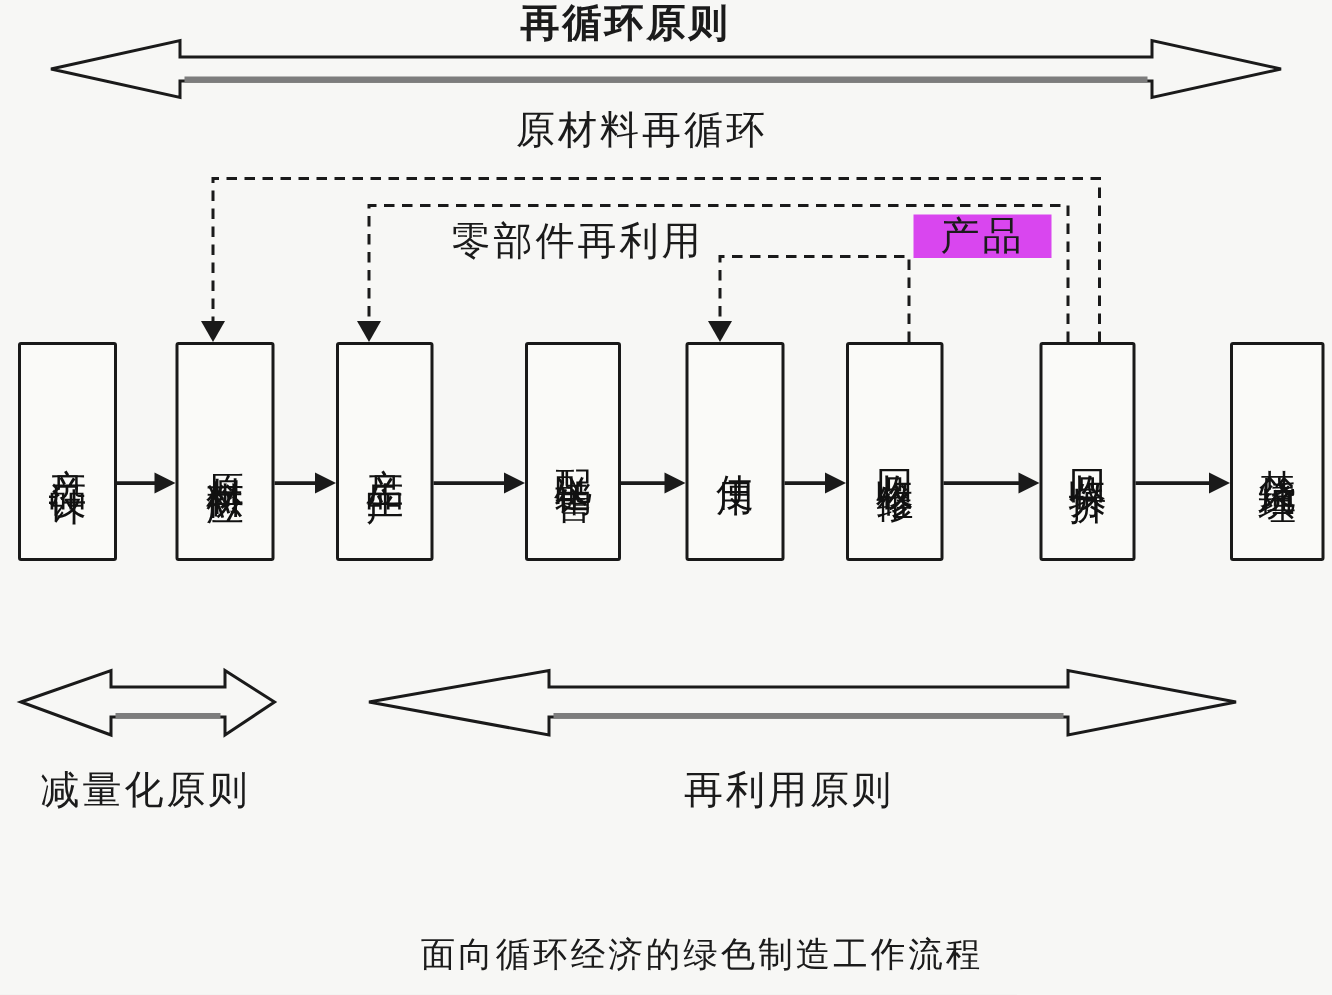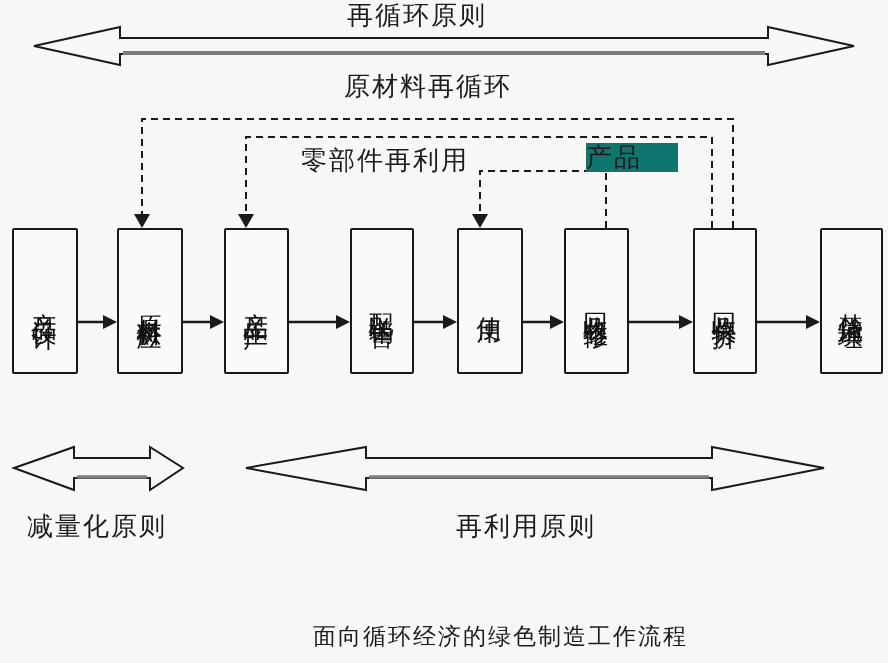--- a/index.html
+++ b/index.html
@@ -28,27 +28,28 @@
     background:#fafaf8;
     border:2px solid #191919;border-radius:2px;
     display:flex;align-items:center;justify-content:center;
     box-sizing:border-box;
   }
   .pbox .vtext{
     writing-mode:vertical-rl;text-orientation:upright;
     font-size:25px;letter-spacing:4px;color:#111;
   }
   #product-reuse-label{
-    background:#0f766e;
-    text-align:left;white-space:normal;
+    background:#d946ef;
+    text-align:center;white-space:normal;
     width:92px;
+    margin-left:23px;
   }
   #caption{
     position:absolute;z-index:2;left:248px;top:621px;width:440px;
-    text-align:right;font-size:23px;color:#1b1b1b;letter-spacing:2px;
+    text-align:center;font-size:23px;color:#1b1b1b;letter-spacing:2px;
   }
 </style>
 </head>
 <body>
 
 <div id="canvas">
 
   <svg class="layer" width="888" height="663" viewBox="0 0 888 663">
 
     <g>
@@ -94,21 +95,21 @@
       <polygon points="14,468 74,447 74,458 150,458 150,447 183,468 150,490 150,478 74,478 74,490" fill="none" stroke="#1a1a1a" stroke-width="2"></polygon>
       <line x1="77" y1="477" x2="147" y2="477" stroke="#7d7d7d" stroke-width="3.5"></line>
     </g>
 
     <g>
       <polygon points="246,468 366,447 366,458 712,458 712,447 824,468 712,490 712,478 366,478 366,490" fill="none" stroke="#1a1a1a" stroke-width="2"></polygon>
       <line x1="369" y1="477" x2="709" y2="477" stroke="#7d7d7d" stroke-width="3.5"></line>
     </g>
   </svg>
 
-  <div class="label" style="left:347px;top:1px;">再循环原则</div>
+  <div class="label" style="left:347px;top:1px;font-weight:bold;">再循环原则</div>
 
   <div class="label" style="left:301px;top:146px;">零部件再利用</div>
 
   <div class="label" style="left:344px;top:72px;">原材料再循环</div>
 
   <div class="label" id="product-reuse-label" style="left:586px;top:143px;">
     <div>产品</div>
   </div>
 
   <div class="pbox" style="left:12px;width:66px;">

